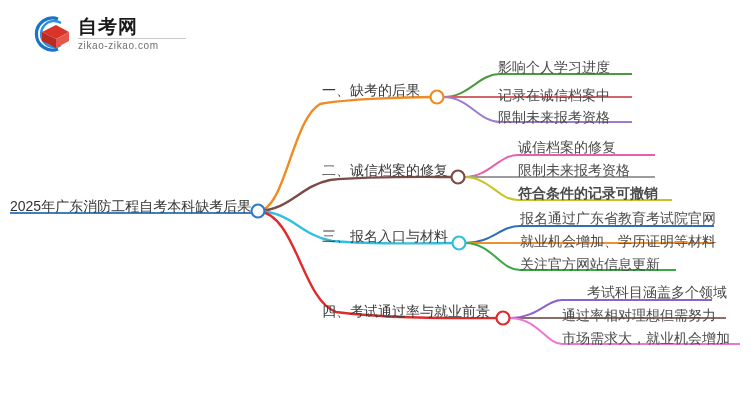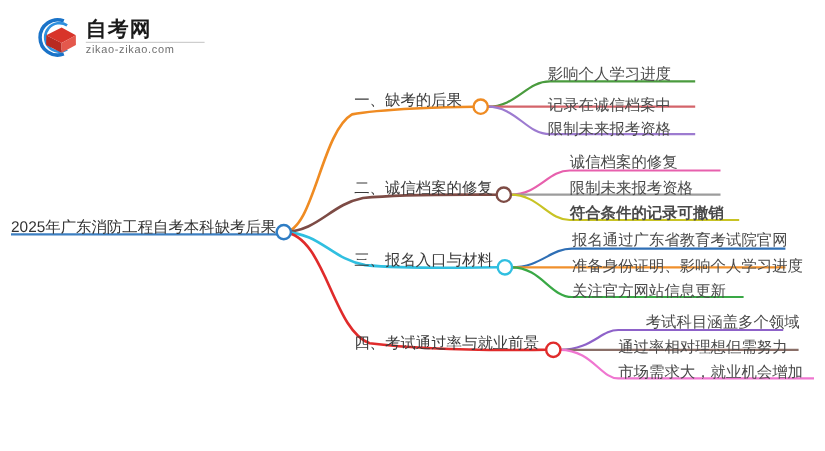--- a/index.html
+++ b/index.html
@@ -160,19 +160,19 @@
 <div class="node-label leaf-label l1b">记录在诚信档案中</div>
 <div class="node-label leaf-label l1c">限制未来报考资格</div>
 
 <div class="node-label branch-label b2">二、诚信档案的修复</div>
 <div class="node-label leaf-label l2a">诚信档案的修复</div>
 <div class="node-label leaf-label l2b">限制未来报考资格</div>
 <div class="node-label leaf-label l2c">符合条件的记录可撤销</div>
 
 <div class="node-label branch-label b3">三、报名入口与材料</div>
 <div class="node-label leaf-label l3a">报名通过广东省教育考试院官网</div>
-<div class="node-label leaf-label l3b">准备身份证明、影响个人学习进度</div>
+<div class="node-label leaf-label l3b">就业机会增加、学历证明等材料</div>
 <div class="node-label leaf-label l3c">关注官方网站信息更新</div>
 
 <div class="node-label branch-label b4">四、考试通过率与就业前景</div>
 <div class="node-label leaf-label l4a">考试科目涵盖多个领域</div>
 <div class="node-label leaf-label l4b">通过率相对理想但需努力</div>
 <div class="node-label leaf-label l4c">市场需求大，就业机会增加</div>
 
 </body></html>

